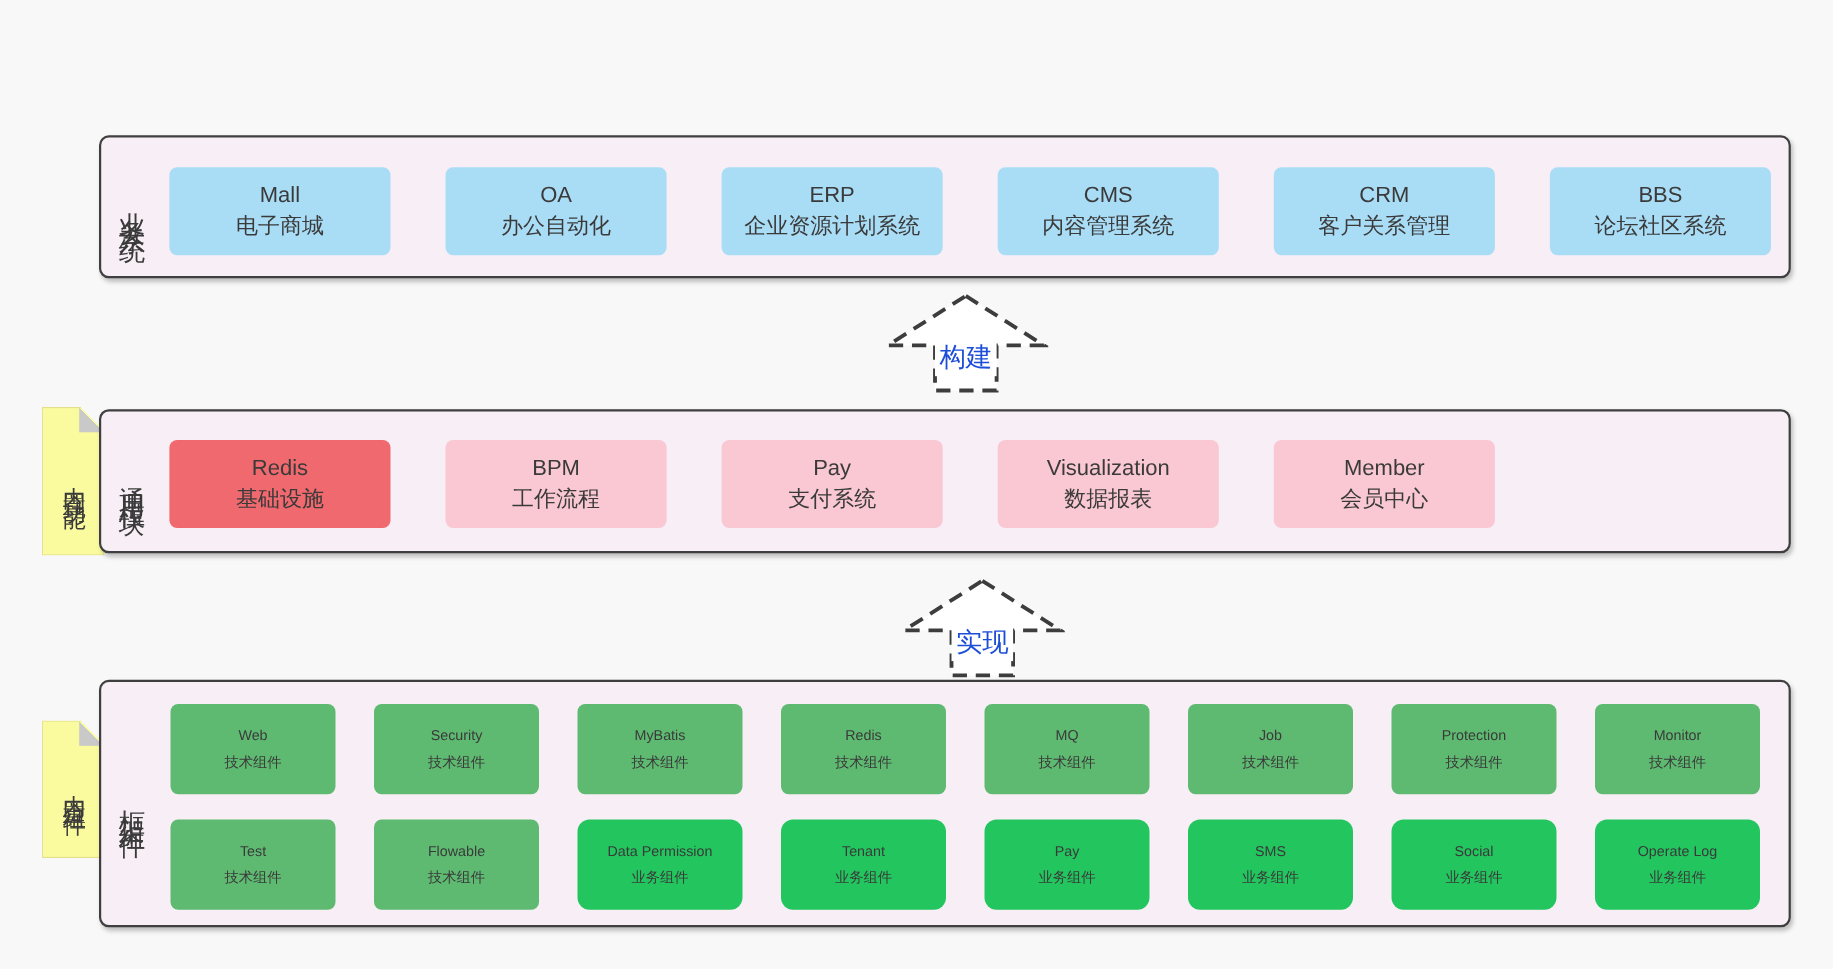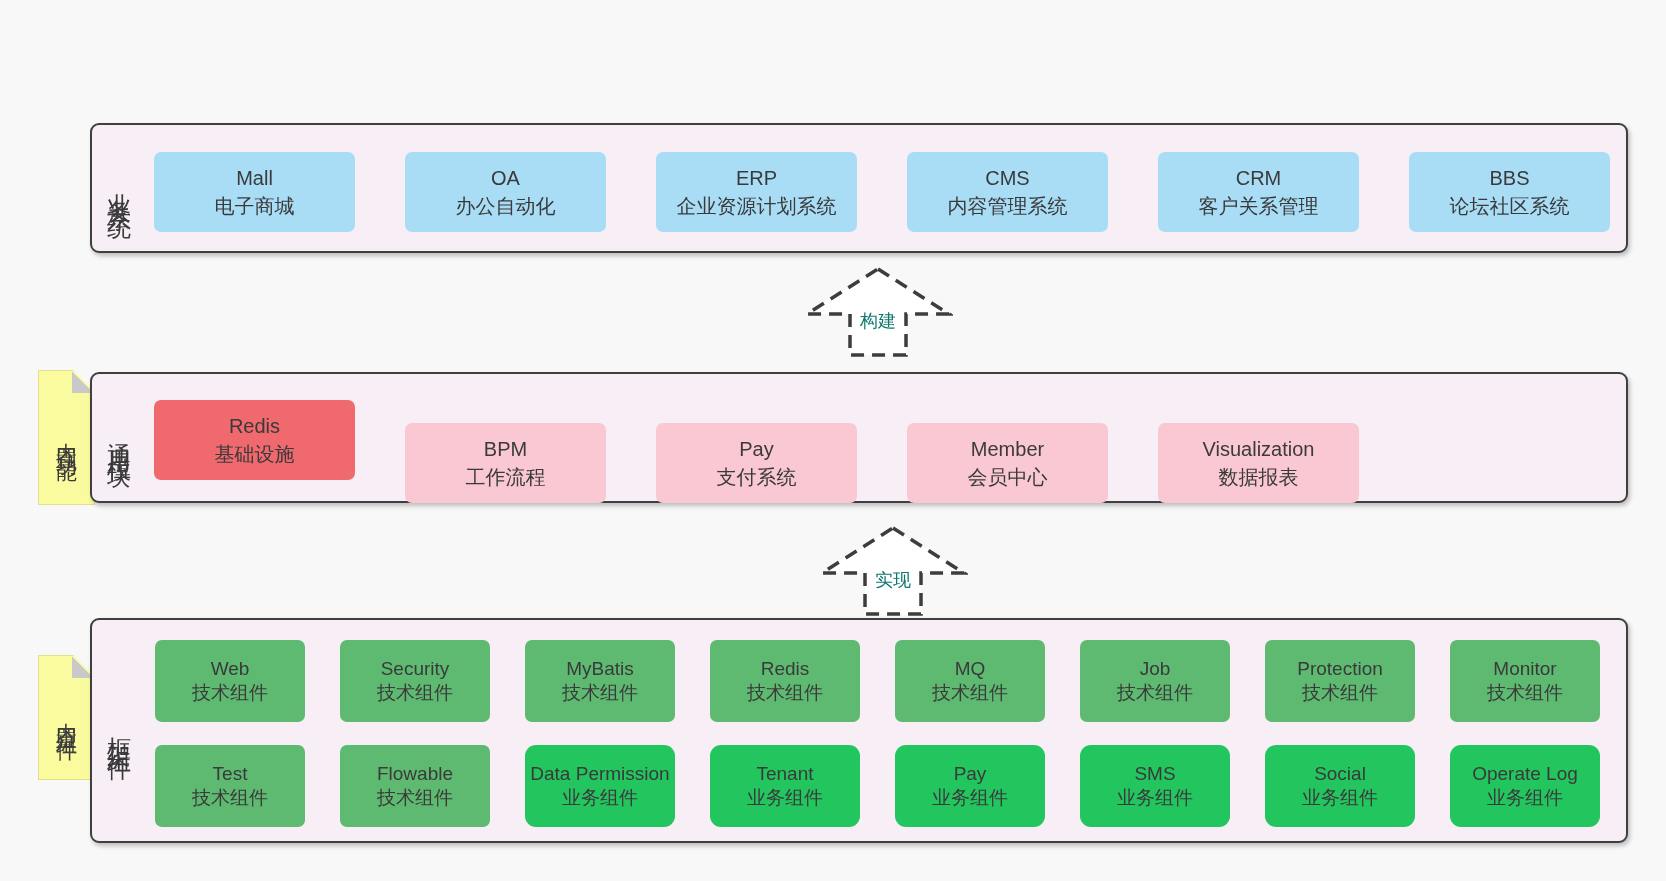--- a/index.html
+++ b/index.html
@@ -8,36 +8,36 @@
   
   .band{position:absolute;left:90px;width:1538px;background:#f8eef6;border:2px solid #3f3f3f;border-radius:9px;box-shadow:2px 3px 4px rgba(60,60,60,.3);box-sizing:border-box;z-index:2;}
   .band-label{position:absolute;left:11px;top:50%;transform:translateY(-50%);writing-mode:vertical-rl;text-orientation:upright;font-size:24px;letter-spacing:7px;color:#3a3a3a;white-space:nowrap;}
 
   .row{position:absolute;display:flex;}
   .row-wide{left:62px;gap:50px;}
   .row-narrow{left:63px;gap:35px;}
 
   .box{display:flex;flex-direction:column;align-items:center;justify-content:center;border-radius:7px;text-align:center;box-sizing:border-box;}
   .box-wide{width:201px;height:80px;font-size:20px;line-height:28px;}
-  .box-narrow{width:150px;height:82px;font-size:19px;line-height:24px;}
+  .box-narrow{width:150px;height:82px;font-size:13px;line-height:24px;}
   .v-blue{background:#a9ddf6;}
   .v-red{background:#f0696e;}
-  .v-pink{background:#f9c8d2;margin-top:23px;}
+  .v-pink{background:#f9c8d2;}
   .v-green{background:#5eba71;}
   .v-lightgreen{background:#22c55e;border-radius:11px;}
 
   
   .note{position:absolute;left:38px;width:57px;background:#fafa9e;border:1px solid #e3e08b;box-sizing:border-box;z-index:1;display:flex;align-items:center;justify-content:center;clip-path:polygon(0 0,calc(100% - 22px) 0,100% 22px,100% 100%,0 100%);}
   .note .fold{position:absolute;top:0;right:0;width:22px;height:22px;background:linear-gradient(45deg,#c9c9c9 50%,rgba(0,0,0,0) 50%);}
   .note-text{writing-mode:vertical-rl;text-orientation:upright;font-size:21px;letter-spacing:6px;color:#3a3a3a;}
 
   
   .arrow{position:absolute;width:150px;height:92px;z-index:3;}
   .arrow svg{position:absolute;left:0;top:0;}
-  .arrow-label{position:absolute;left:50%;top:42px;transform:translateX(-50%);background:#ffffff;padding:1px 4px;font-size:18px;color:#0f766e;white-space:nowrap;}
+  .arrow-label{position:absolute;left:50%;top:42px;transform:translateX(-50%);background:#ffffff;padding:1px 4px;font-size:24px;color:#1d4ed8;white-space:nowrap;}
 </style>
 </head>
 <body>
 
 <div class="canvas">
 
   <div class="note" style="top:370px;height:135px;">
     <span class="fold"></span>
     <span class="note-text">内置功能</span>
   </div>
@@ -93,26 +93,26 @@
       </div>
       <div class="box box-wide v-pink">
         <span>BPM</span>
         <span>工作流程</span>
       </div>
       <div class="box box-wide v-pink">
         <span>Pay</span>
         <span>支付系统</span>
       </div>
       <div class="box box-wide v-pink">
+        <span>Visualization</span>
+        <span>数据报表</span>
+      </div>
+      <div class="box box-wide v-pink">
         <span>Member</span>
         <span>会员中心</span>
-      </div>
-      <div class="box box-wide v-pink">
-        <span>Visualization</span>
-        <span>数据报表</span>
       </div>
     </div>
   </section>
 
   <div class="arrow" style="left:818px;top:525px;">
     <svg width="150" height="92" viewBox="0 0 150 92">
       <path d="M75 3 L146 48 L103 48 L103 89 L47 89 L47 48 L4 48 Z" fill="#ffffff" stroke="#3d3d3d" stroke-width="3.5" stroke-dasharray="13 8"></path>
     </svg>
     <span class="arrow-label">实现</span>
   </div>

